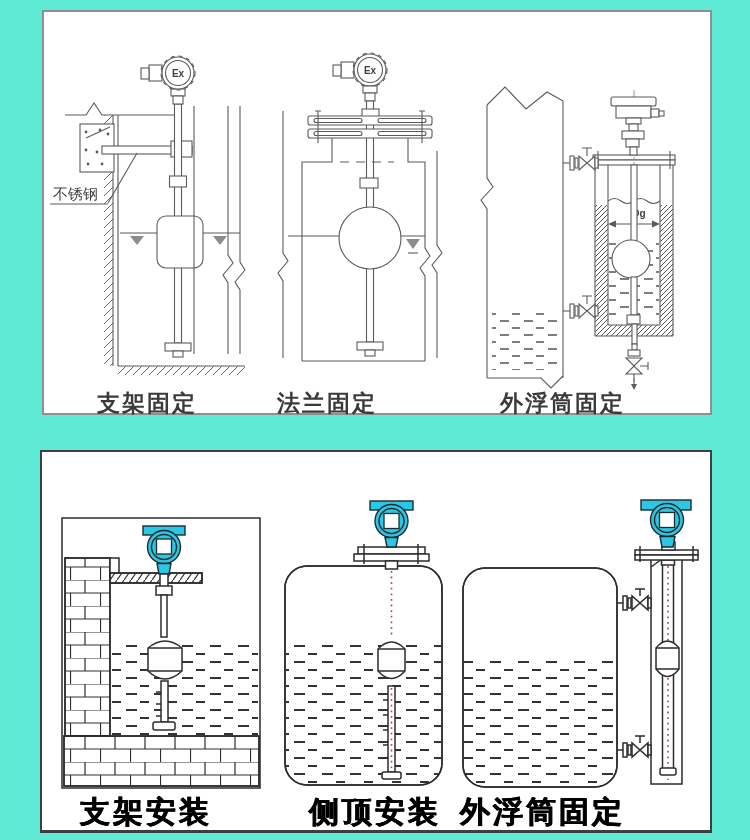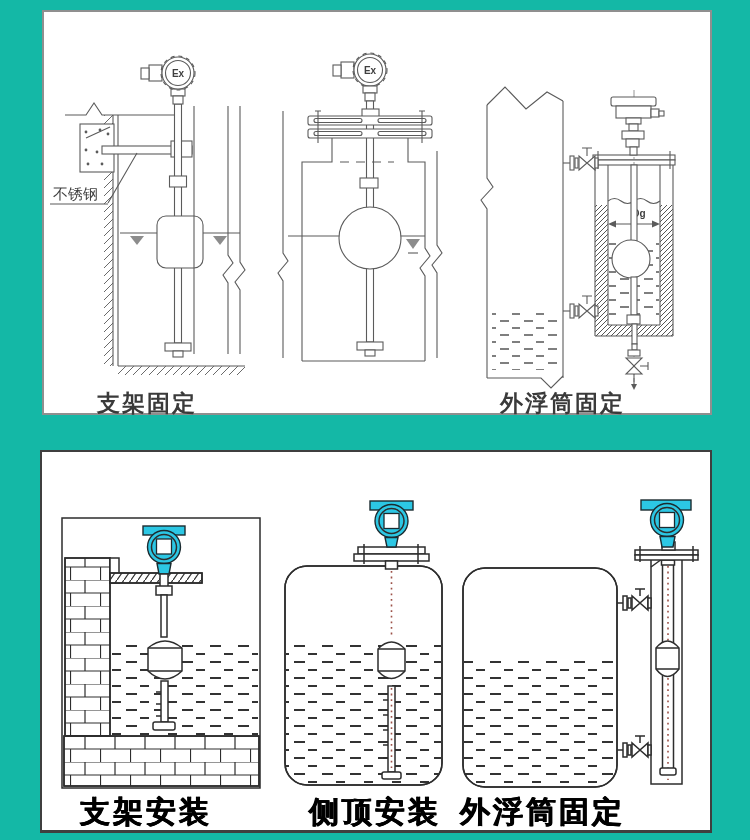--- a/index.html
+++ b/index.html
@@ -1,16 +1,16 @@
 <!DOCTYPE html>
 <html style="--panel-top-border: #8f8f8f; --panel-bottom-border: #3f3f3f; --accent-cyan: #2cc7e4; --centerline-red: #9c5148; --caption-top-color: #3a3a3a; --caption-bottom-color: #000000; --line-gray: #5b5b5b; --line-dark: #2d2d2d;"><head>
 <meta charset="utf-8">
 <style>
   html,body{margin:0;padding:0;background:#fff;}
-  #stage{position:relative;width:750px;height:840px;background:#14b8a6;overflow:hidden;
+  #stage{position:relative;width:750px;height:840px;background:#5eead4;overflow:hidden;
          font-family:"Liberation Sans",sans-serif;}
   .panel{position:absolute;background:#fff;}
   #panel-top{left:42px;top:10px;width:666px;height:401px;border:2px solid var(--panel-top-border,#8f8f8f);}
   #panel-bottom{left:40px;top:450px;width:668px;height:378px;border:2px solid var(--panel-bottom-border,#3f3f3f);border-bottom-width:3px;}
   .panel svg{position:absolute;left:-2px;top:-2px;}
   .cap{position:absolute;text-align:left;user-select:none;}
   .tcap{top:388px;font-size:23px;font-weight:700;letter-spacing:2px;color:var(--caption-top-color,#3a3a3a);width:170px;}
   .bcap{top:792px;font-size:30px;font-weight:900;letter-spacing:3px;color:var(--caption-bottom-color,#000);width:190px;
         text-shadow:0.5px 0 0 currentColor,-0.5px 0 0 currentColor;}
   
@@ -351,18 +351,19 @@
           <polygon class="blnf" points="592,293 592,307 600,300"></polygon>
           <polygon class="blnf" points="608,293 608,307 600,300"></polygon>
           <path class="bln" d="M600,293 V286 M595,286 H605"></path>
           <rect class="blnf" x="608" y="295" width="3" height="10"></rect>
         </g>
       </g>
     </svg>
   </div>
 
   <div class="cap tcap" style="left:97px">支架固定</div>
+  <div class="cap tcap" style="left:277px">法兰固定</div>
   <div class="cap tcap" style="left:500px">外浮筒固定</div>
 
   <div class="cap bcap" style="left:80px">支架安装</div>
   <div class="cap bcap" style="left:309px">侧顶安装</div>
   <div class="cap bcap" style="left:460px">外浮筒固定</div>
 </div>
 
 </body></html>

